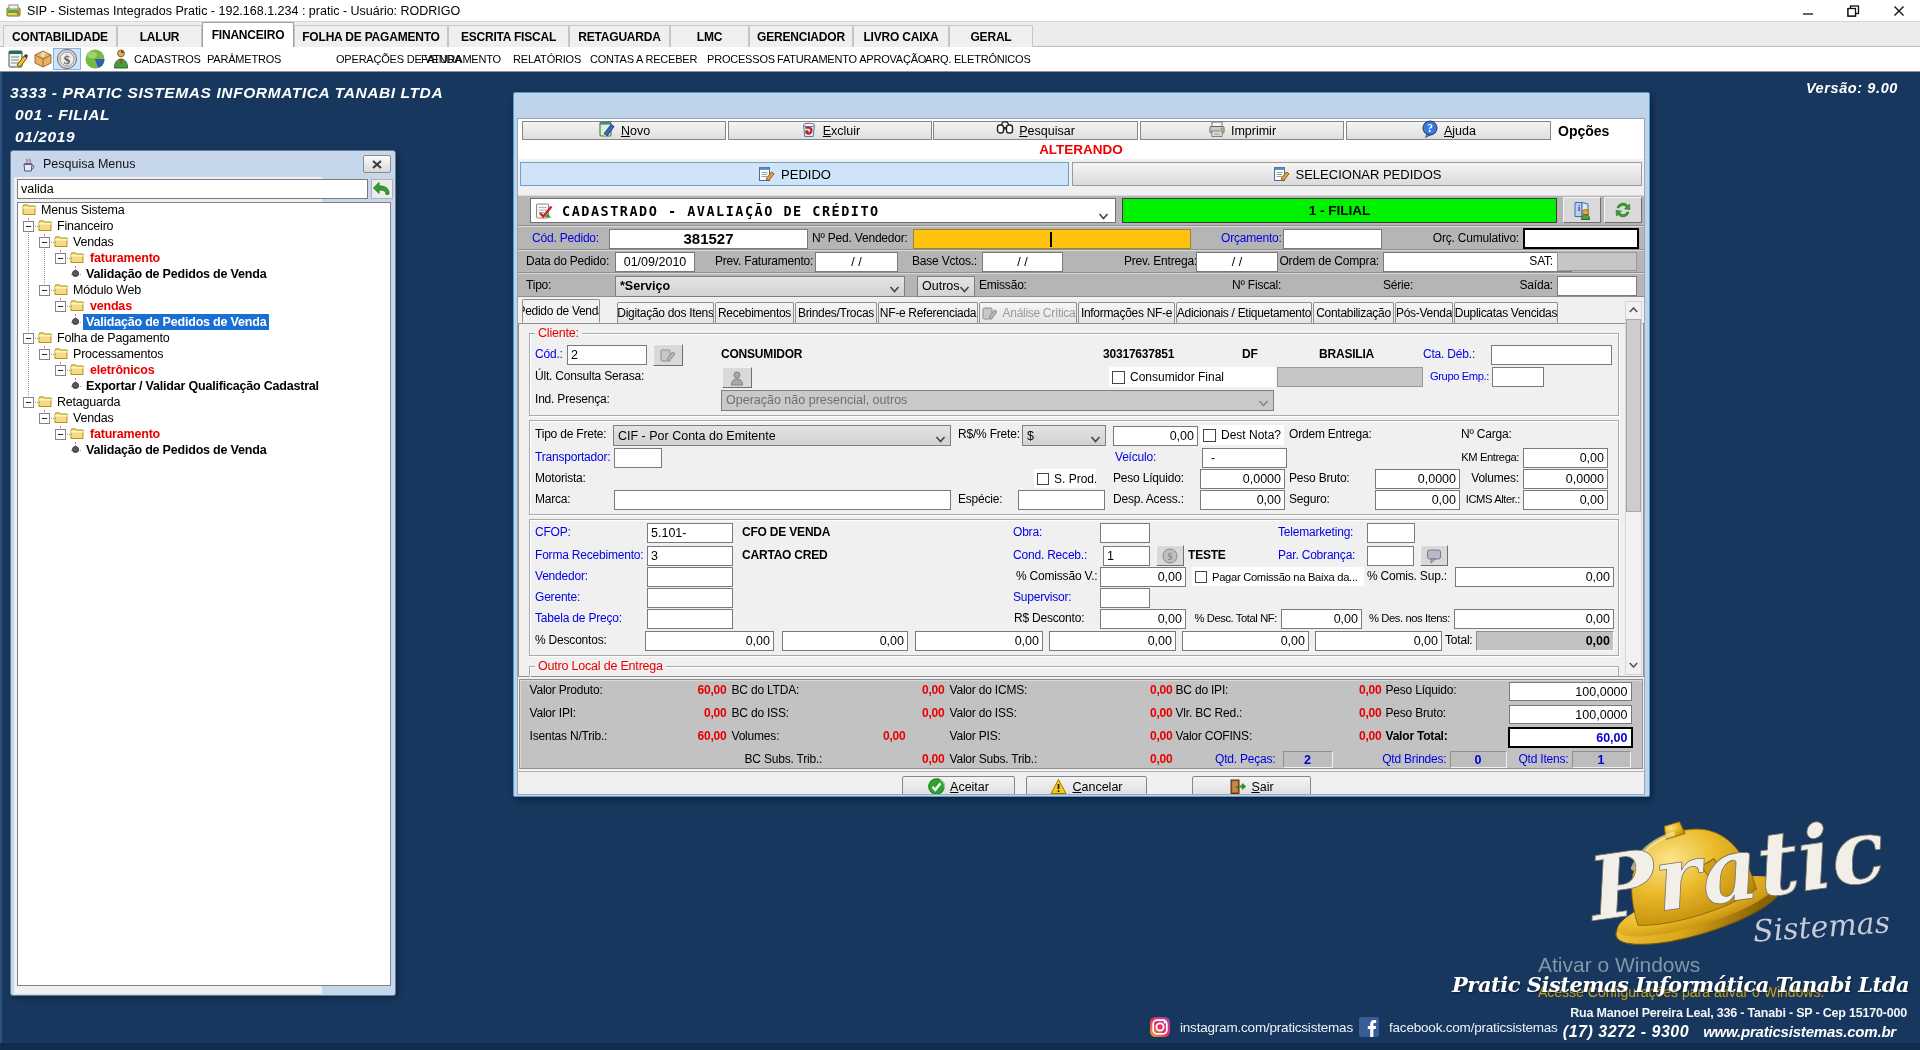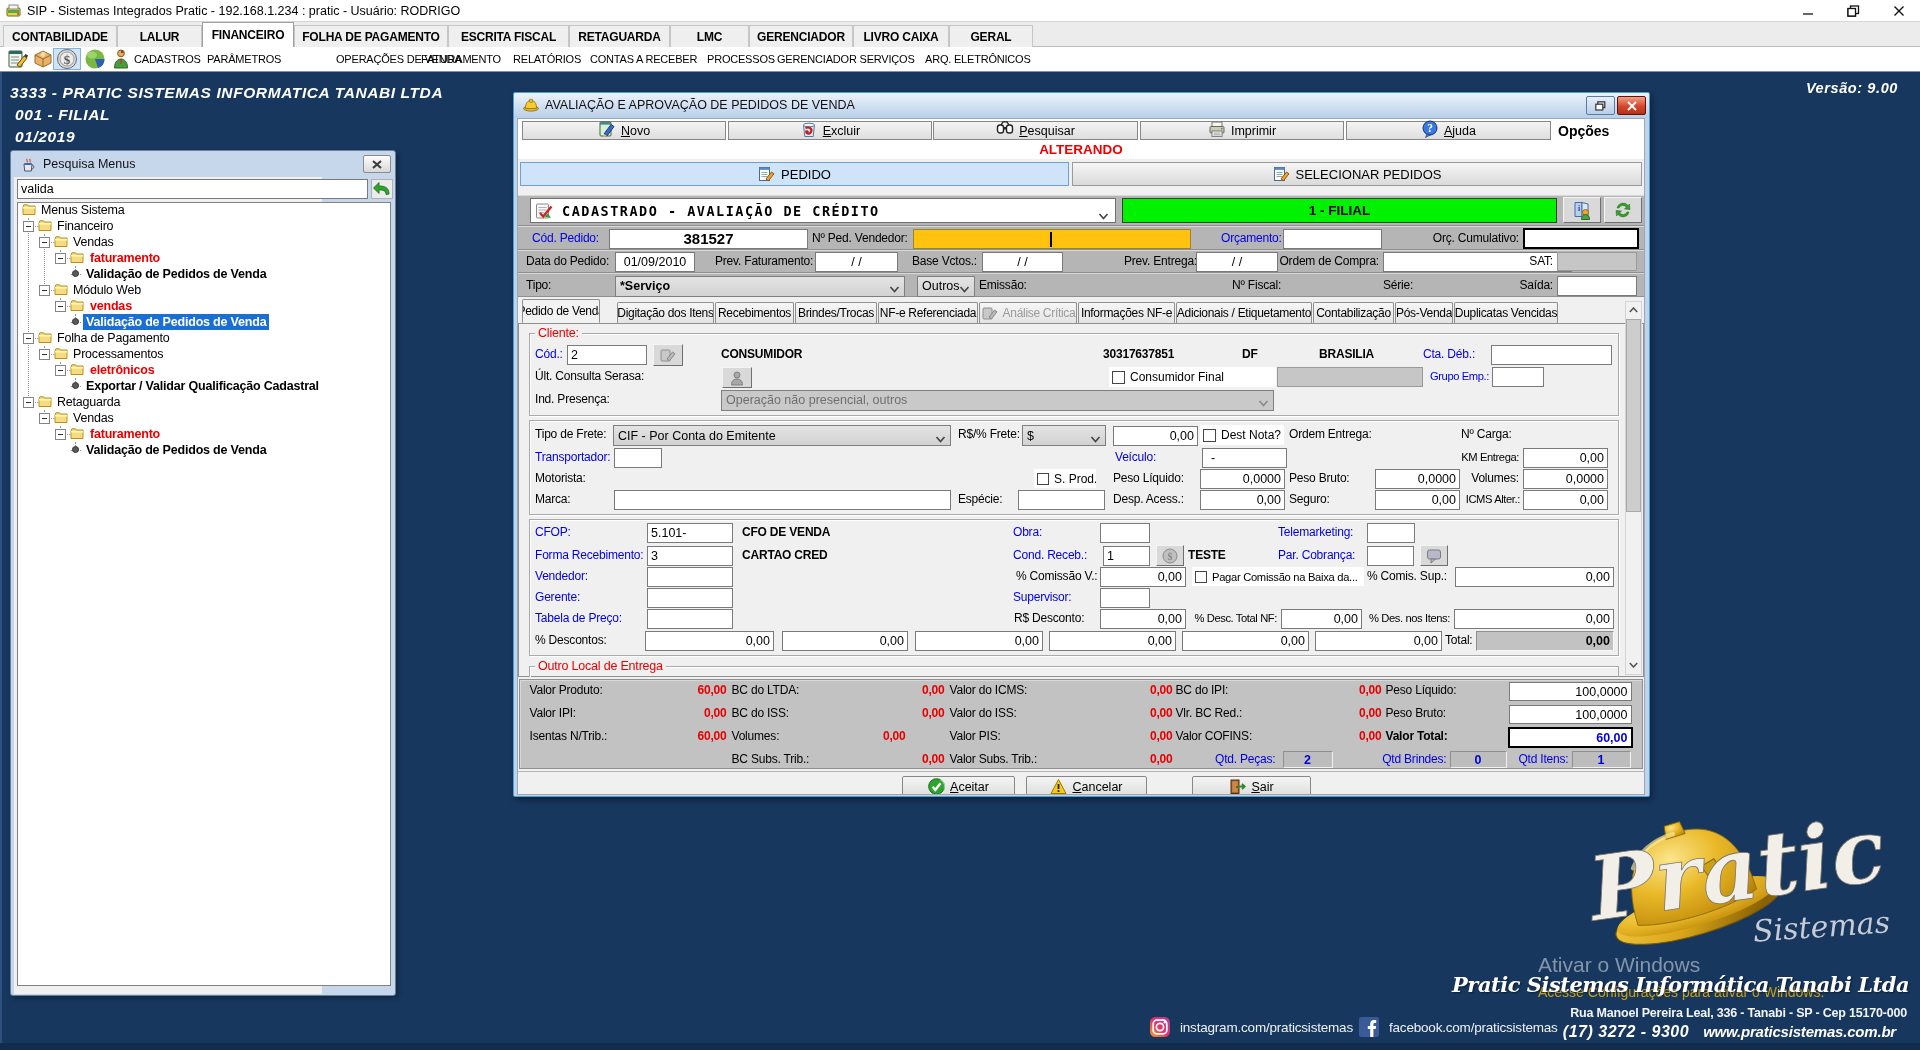--- a/index.html
+++ b/index.html
@@ -126,21 +126,21 @@
           <path d="M8.2 10.5 L9.8 10.5 L9.6 15 L8.4 15 Z" fill="#d03030"></path>
         </svg>
       </div>
 <div class="abs" style="left:134px;top:4px;font-size:11px;letter-spacing:-0.2px;line-height:17px;white-space:nowrap;">CADASTROS</div>
 <div class="abs" style="left:207px;top:4px;font-size:11px;letter-spacing:-0.2px;line-height:17px;white-space:nowrap;">PARÂMETROS</div>
 <div class="abs" style="left:292px;top:4px;font-size:11px;letter-spacing:-0.2px;line-height:17px;white-space:nowrap;margin-left:44px;">OPERAÇÕES DE VENDA</div>
 <div class="abs" style="left:421px;top:4px;font-size:11px;letter-spacing:-0.2px;line-height:17px;white-space:nowrap;">FATURAMENTO</div>
 <div class="abs" style="left:513px;top:4px;font-size:11px;letter-spacing:-0.2px;line-height:17px;white-space:nowrap;">RELATÓRIOS</div>
 <div class="abs" style="left:590px;top:4px;font-size:11px;letter-spacing:-0.2px;line-height:17px;white-space:nowrap;">CONTAS A RECEBER</div>
 <div class="abs" style="left:707px;top:4px;font-size:11px;letter-spacing:-0.2px;line-height:17px;white-space:nowrap;">PROCESSOS</div>
-<div class="abs" style="left:777px;top:4px;font-size:11px;letter-spacing:-0.2px;line-height:17px;white-space:nowrap;">GERENCIADOR SERVIÇOS</div>
+<div class="abs" style="left:777px;top:4px;font-size:11px;letter-spacing:-0.2px;line-height:17px;white-space:nowrap;">FATURAMENTO APROVAÇÃO</div>
 <div class="abs" style="left:925px;top:4px;font-size:11px;letter-spacing:-0.2px;line-height:17px;white-space:nowrap;">ARQ. ELETRÔNICOS</div>
 </div>
 <div class="abs" style="left:0;top:72px;width:2px;height:978px;background:#2d5080;"></div>
 <div class="abs" style="left:0;top:1043px;width:1920px;height:7px;background:#122c4b;"></div>
 <div class="ghdr" style="left:10px;top:84px;font-size:15.5px;">3333 - PRATIC SISTEMAS INFORMATICA TANABI LTDA</div>
 <div class="ghdr" style="left:15px;top:106px;font-size:15.5px;">001 - FILIAL</div>
 <div class="ghdr" style="left:15px;top:128px;font-size:15.5px;">01/2019</div>
 <div class="ghdr" style="right:22px;top:80px;font-size:14.5px;">Versão: 9.00</div>
 <div class="abs" style="left:10px;top:150px;width:386px;height:846px;background:#c6d7eb;border:1px solid #63809f;border-radius:3px;box-shadow:2px 2px 5px rgba(0,0,0,0.35);">
 <div class="abs sv" style="left:10px;top:6px;width:16px;height:16px;">
@@ -292,41 +292,20 @@
               <path d="M1 3.8 L13 3.8" stroke="#fdf2c0" stroke-width="1.6"></path>
             </svg>
           </div>
 <div class="treerow b" style="left:72px;top:223px;color:#e80000;">faturamento</div>
 <div class="bullet" style="left:54px;top:243px;"></div>
 <div class="treerow b" style="left:65px;top:239px;padding:0 3px;">Validação de Pedidos de Venda</div>
 </div>
 </div>
 </div>
 <div class="abs" style="left:513px;top:92px;width:1137px;height:705px;background:#bfd4ea;border:1px solid #4e9fcf;border-radius:2px;box-shadow:2px 3px 6px rgba(0,0,0,0.4);">
-<div class="abs" style="left:0;top:0;width:1135px;height:25px;background:linear-gradient(#ecf3fb,#cfdff2 55%,#b9cfe8);border-radius:2px 2px 0 0;">
-<div class="abs sv" style="left:9px;top:5px;width:16px;height:14px;">
-          <svg width="16" height="14" viewBox="0 0 16 14">
-            <ellipse cx="8" cy="10.5" rx="7.5" ry="2.6" fill="#e8b820" stroke="#8a6a00" stroke-width="0.8"></ellipse>
-            <path d="M2.5 10.5 C2.5 4.5 5 2.5 8 2.5 C11 2.5 13.5 4.5 13.5 10.5 Z" fill="#f6cc30" stroke="#8a6a00" stroke-width="0.8"></path>
-            <rect x="6.8" y="1.2" width="2.4" height="3" fill="#f6cc30" stroke="#8a6a00" stroke-width="0.6"></rect>
-          </svg>
-        </div>
-<div class="abs titletext" style="left:31px;top:5px;">AVALIAÇÃO E APROVAÇÃO DE PEDIDOS DE VENDA</div>
-<div class="abs sv" style="left:1072px;top:3px;width:29px;height:19px;background:linear-gradient(#e8f1fa,#b9cfe6);border:1px solid #5a7ca4;border-radius:2px;">
-          <svg width="11" height="10" viewBox="0 0 11 10">
-            <rect x="2.8" y="0.8" width="7" height="5.8" fill="none" stroke="#333" stroke-width="1.2"></rect>
-            <rect x="0.8" y="3.2" width="7" height="5.8" fill="#fff" stroke="#333" stroke-width="1.2"></rect>
-          </svg>
-        </div>
-<div class="abs sv" style="left:1103px;top:3px;width:29px;height:19px;background:linear-gradient(#f0a088,#d5472b 55%,#b03318);border:1px solid #5e1208;border-radius:2px;">
-          <svg width="10" height="10" viewBox="0 0 10 10">
-            <path d="M1 1 L9 9 M9 1 L1 9" stroke="#fff" stroke-width="1.8"></path>
-          </svg>
-        </div>
-</div>
 <div class="abs" style="left:3px;top:25px;width:1128px;height:677px;background:#f0f0f0;border:1px solid #98a8ba;overflow:hidden;">
 <div class="abs" style="left:0;top:0;width:1126px;height:40px;background:#fff;"></div>
 <div class="tbtn" style="left:4px;top:2px;width:204px;height:19px;">
           <span><svg width="18" height="18" viewBox="0 0 18 18">
               <rect x="2" y="2" width="11" height="14" rx="1" fill="#d8f0d8" stroke="#3a6a3a"></rect>
               <rect x="2" y="2" width="11" height="2.6" fill="#4a8888"></rect>
               <path d="M6 14 L13 4.5 L16 6.5 L9 16 Z" fill="#3a6ac8" stroke="#1a3a78"></path>
               <path d="M6 14 L9 16 L5.4 16.8 Z" fill="#e8c080"></path>
             </svg></span>
           <span><u>N</u><span>ovo</span></span>
@@ -670,21 +649,21 @@
 <div class="lbl" style="left:10px;top:49px;">Isentas N/Trib.:</div>
 <div class="lbl redv rt" style="left:127px;top:49px;width:80px;">60,00</div>
 <div class="lbl" style="left:212px;top:49px;">Volumes:</div>
 <div class="lbl redv rt" style="left:306px;top:49px;width:80px;">0,00</div>
 <div class="lbl" style="left:430px;top:49px;">Valor PIS:</div>
 <div class="lbl redv rt" style="left:573px;top:49px;width:80px;">0,00</div>
 <div class="lbl" style="left:656px;top:49px;">Valor COFINS:</div>
 <div class="lbl redv rt" style="left:782px;top:49px;width:80px;">0,00</div>
 <div class="lbl b" style="left:866px;top:49px;">Valor Total:</div>
 <div class="inp rgt" style="left:988px;top:47px;width:125px;height:21px;border:2px solid #000;color:#0000d8;font-weight:bold;">60,00</div>
-<div class="lbl" style="left:212px;top:72px;">BC Subs. Trib.:</div>
+<div class="lbl" style="left:225px;top:72px;">BC Subs. Trib.:</div>
 <div class="lbl redv rt" style="left:345px;top:72px;width:80px;">0,00</div>
 <div class="lbl" style="left:430px;top:72px;">Valor Subs. Trib.:</div>
 <div class="lbl redv rt" style="left:573px;top:72px;width:80px;">0,00</div>
 <div class="lbl blue rt" style="left:671px;top:72px;width:85px;">Qtd. Peças:</div>
 <div class="abs" style="left:763px;top:71px;width:50px;height:17px;background:#bdbdbd;border:1px solid #8f8f8f;border-bottom-color:#f0f0f0;border-right-color:#f0f0f0;color:#0000d8;font-weight:bold;justify-content:center;display:flex;align-items:center;font-size:12.5px;">2</div>
 <div class="lbl blue rt" style="left:842px;top:72px;width:85px;">Qtd Brindes:</div>
 <div class="abs" style="left:930px;top:71px;width:57px;height:17px;background:#bdbdbd;border:1px solid #8f8f8f;border-bottom-color:#f0f0f0;border-right-color:#f0f0f0;color:#0000d8;font-weight:bold;justify-content:center;display:flex;align-items:center;font-size:12.5px;">0</div>
 <div class="lbl blue rt" style="left:979px;top:72px;width:70px;">Qtd Itens:</div>
 <div class="abs" style="left:1052px;top:71px;width:59px;height:17px;background:#bdbdbd;border:1px solid #8f8f8f;border-bottom-color:#f0f0f0;border-right-color:#f0f0f0;color:#0000d8;font-weight:bold;justify-content:center;display:flex;align-items:center;font-size:12.5px;">1</div>
 </div>

